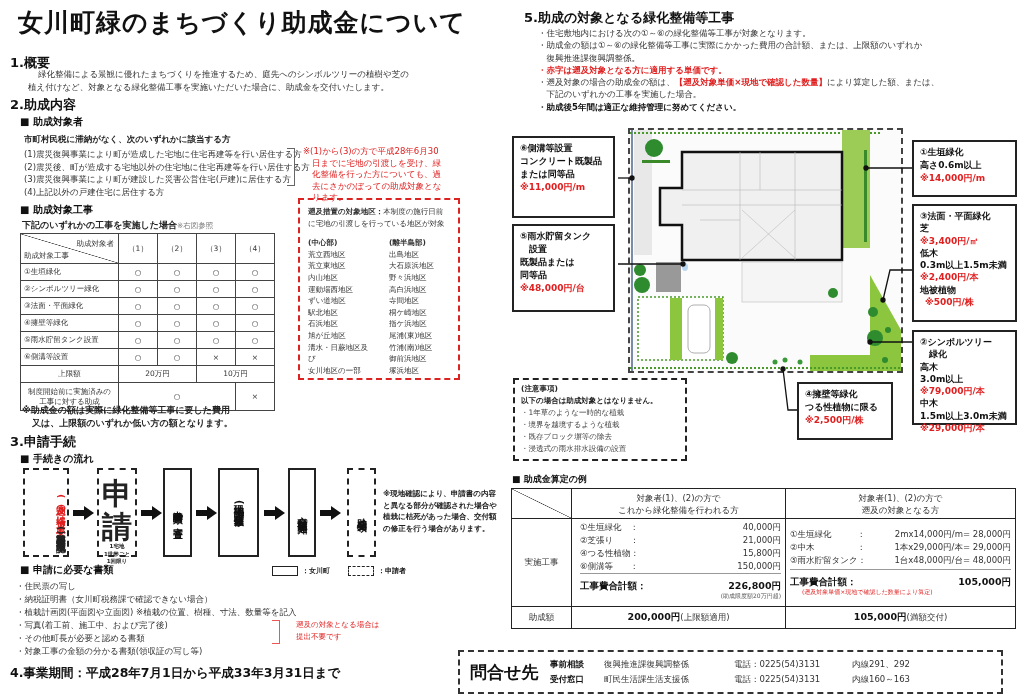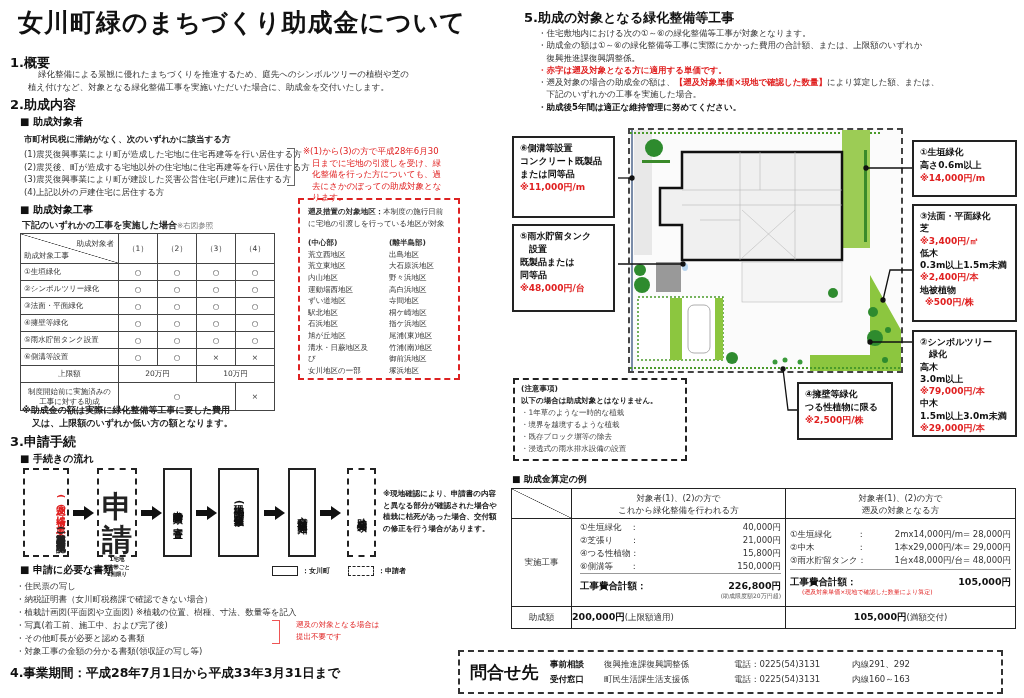--- a/index.html
+++ b/index.html
@@ -169,21 +169,21 @@
 
 <div class="abs h2" style="left:10px;top:433px">3.申請手続</div>
 <div class="abs h3" style="left:20px;top:452px">■ 手続きの流れ</div>
 
 <div class="abs flowdash" style="left:23px;top:468px;width:46px;height:89px;display:flex;flex-direction:row-reverse;justify-content:center;gap:2px;padding-top:4px;writing-mode:vertical-rl;font-size:9.5px;font-weight:bold">
   <span>事前相談(着工前)・現地確認</span>
   <span class="red">(遡及の場合は不要)</span>
 </div>
 <div class="arrow" style="left:73px;top:506px"></div>
 <div class="abs flowdash" style="left:97px;top:468px;width:40px;height:89px;text-align:center">
-  <div style="font-size:30px;font-weight:bold;line-height:33px;width:30px;margin:20px auto 0;word-break:break-all">申請</div>
+  <div style="font-size:30px;font-weight:bold;line-height:33px;width:30px;margin:7px auto 0;word-break:break-all">申請</div>
   <div style="font-size:5.5px;font-weight:bold;line-height:7.5px">
     <div>1宅地</div>
     <div>1世帯ごと</div>
     <div>1回限り</div>
   </div>
 </div>
 <div class="arrow" style="left:141px;top:506px"></div>
 <div class="abs flowbox" style="left:163px;top:468px;width:29px;height:89px">申請書類の審査</div>
 <div class="arrow" style="left:196px;top:506px"></div>
 <div class="abs flowbox" style="left:218px;top:468px;width:41px;height:89px">現地確認(交付額修正)※</div>
@@ -308,21 +308,21 @@
 <div class="abs callout" style="left:912px;top:204px;width:105px;height:118px;line-height:12.3px">
   <div>③法面・平面緑化</div>
   <div>芝</div>
   <div class="red">※3,400円/㎡</div>
   <div>低木</div>
   <div>0.3m以上1.5m未満</div>
   <div class="red">※2,400円/本</div>
   <div>地被植物</div>
   <div class="red" style="padding-left:5px">※500円/株</div>
 </div>
-<div class="abs callout" style="left:912px;top:330px;width:105px;height:107px;line-height:12.3px">
+<div class="abs callout" style="left:912px;top:330px;width:105px;height:95px;line-height:12.3px">
   <div>②シンボルツリー</div>
   <div>　緑化</div>
   <div>高木</div>
   <div>3.0m以上</div>
   <div class="red">※79,000円/本</div>
   <div>中木</div>
   <div>1.5m以上3.0m未満</div>
   <div class="red">※29,000円/本</div>
 </div>
 <div class="abs callout" style="left:797px;top:382px;width:96px;height:58px">
@@ -395,21 +395,21 @@
           </div>
       <div class="row-item b" style="font-size:9.5px;margin-top:5px;color:#111">
             <span>工事費合計額：</span>
             <span>105,000円</span>
           </div>
       <div class="red" style="font-size:6px;padding-left:12px">(遡及対象単価×現地で確認した数量により算定)</div>
     </td>
   </tr>
   <tr style="height:22px">
     <td style="text-align:center">助成額</td>
-    <td style=""><span class="b" style="font-size:9.5px;color:#111">200,000円</span><span>(上限額適用)</span></td>
+    <td style="text-align:center"><span class="b" style="font-size:9.5px;color:#111">200,000円</span><span>(上限額適用)</span></td>
     <td style="text-align:center"><span class="b" style="font-size:9.5px;color:#111">105,000円</span><span>(満額交付)</span></td>
   </tr>
 </tbody>
   </table>
 
 <div class="abs contact">
   <div class="b" style="font-size:17px;width:80px;color:#111">問合せ先</div>
   <div style="font-size:8.5px;line-height:15px;color:#333">
     <div><span class="b" style="display:inline-block;width:54px;color:#111">事前相談</span><span style="display:inline-block;width:130px">復興推進課復興調整係</span><span style="display:inline-block;width:118px">電話：0225(54)3131</span><span>内線291、292</span></div>
     <div><span class="b" style="display:inline-block;width:54px;color:#111">受付窓口</span><span style="display:inline-block;width:130px">町民生活課生活支援係</span><span style="display:inline-block;width:118px">電話：0225(54)3131</span><span>内線160～163</span></div>

